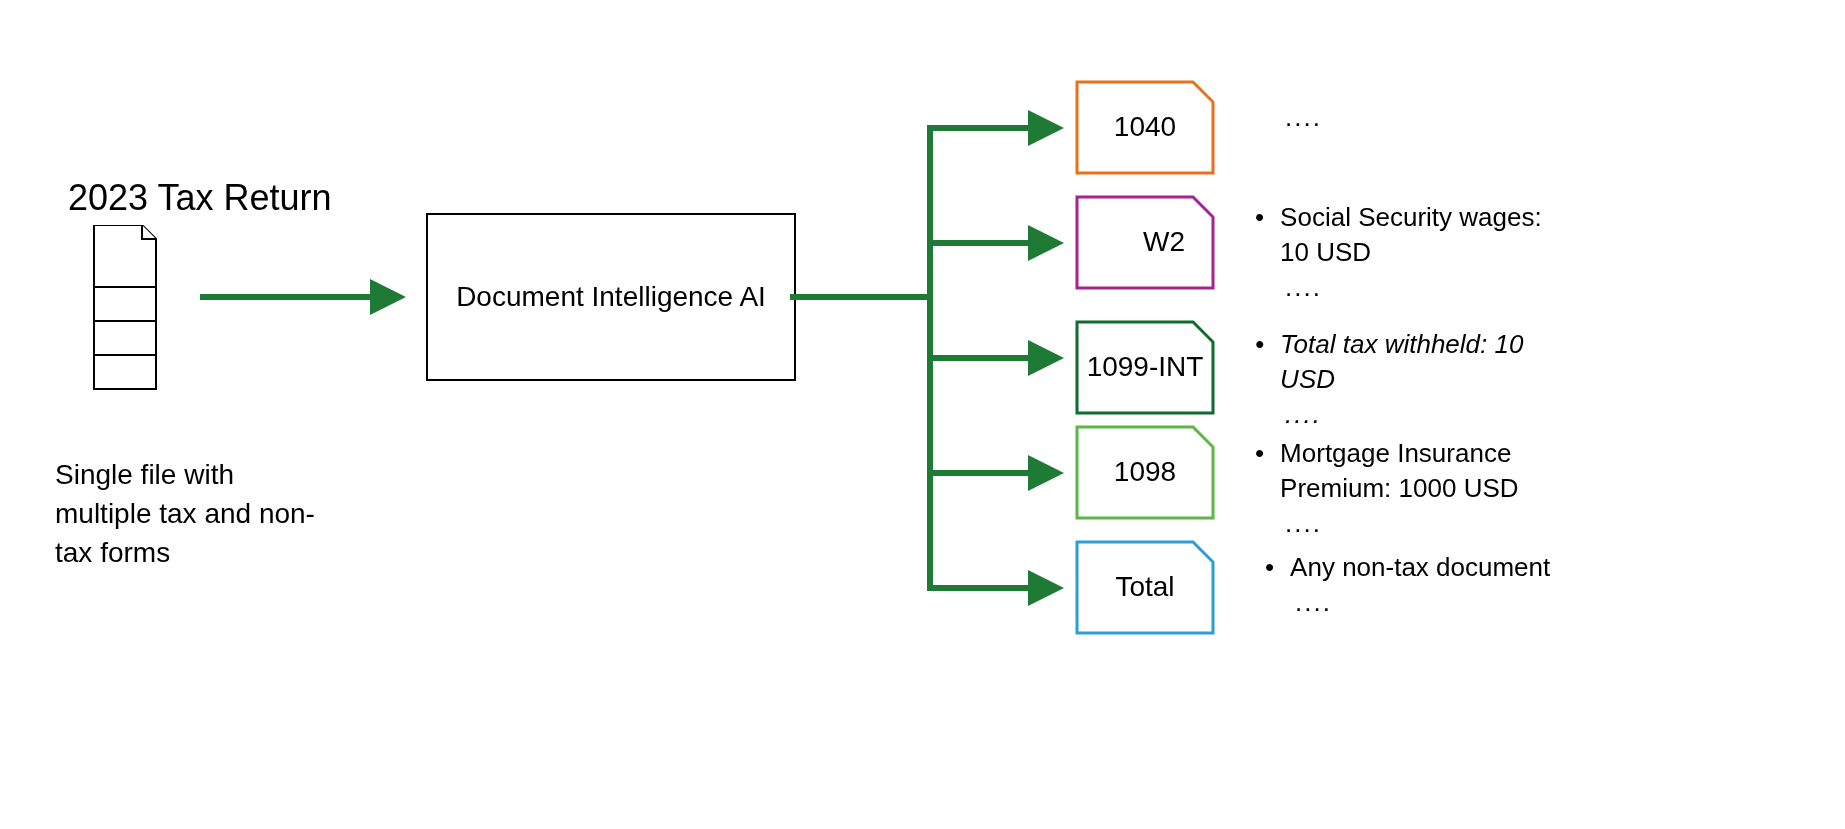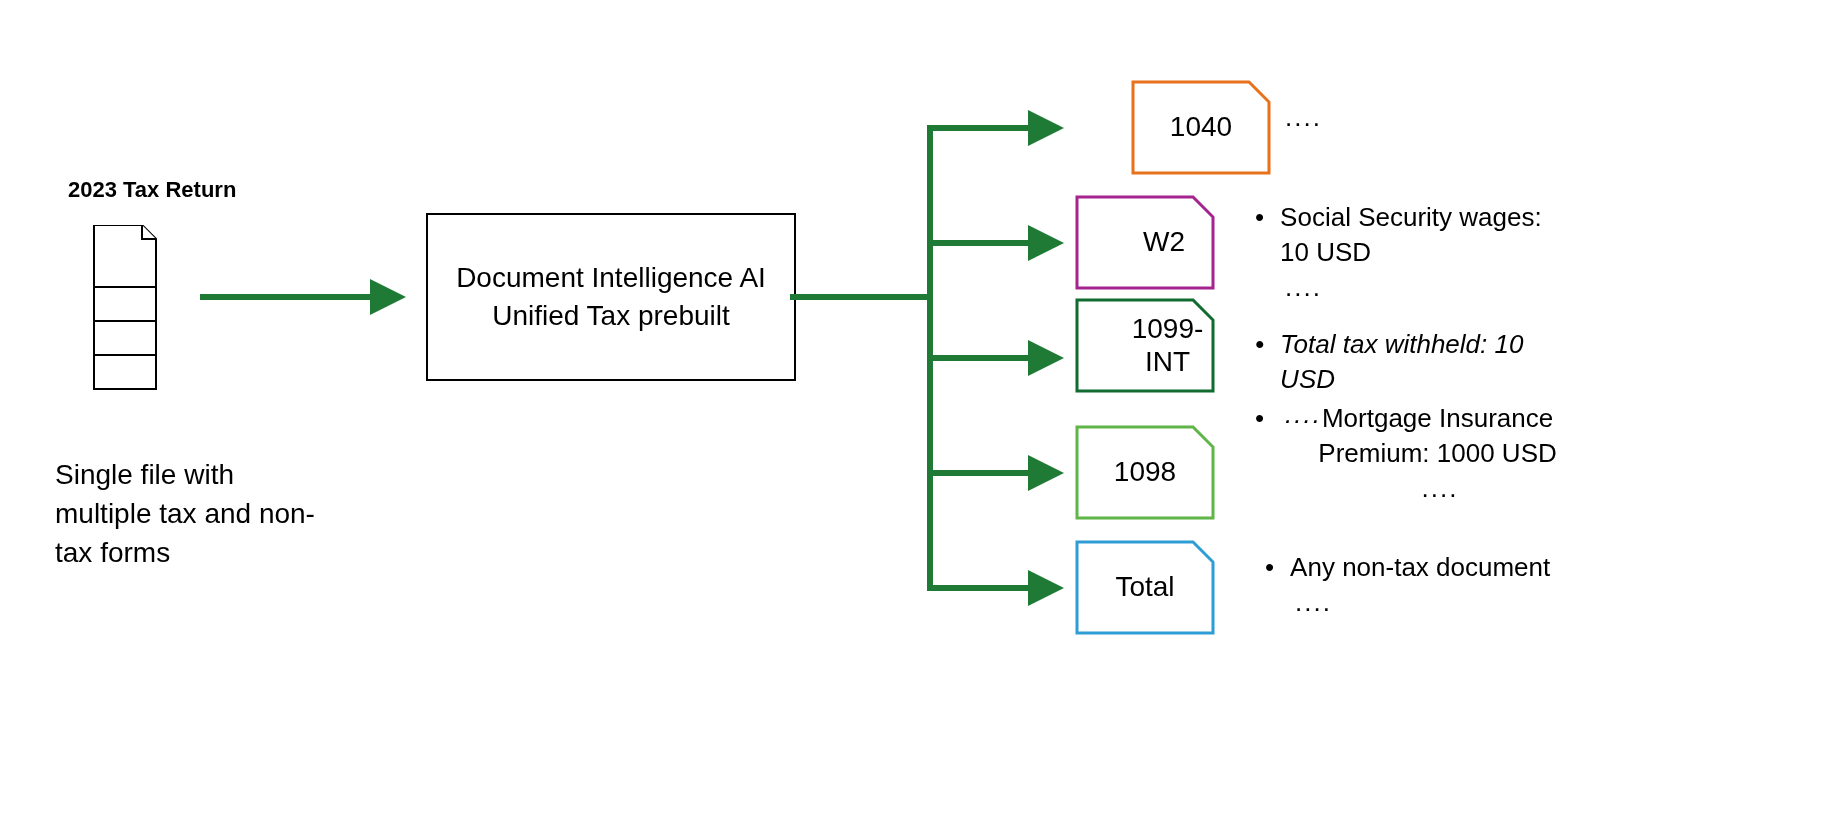--- a/index.html
+++ b/index.html
@@ -8,22 +8,22 @@
       background: #fff;
       width: 1845px;
       height: 829px;
       position: relative;
       color: #000;
     }
     .title {
       position: absolute;
       left: 68px;
       top: 177px;
-      font-size: 22px;
-      font-weight: 700;
+      font-size: 36px;
+      font-weight: 400;
     }
     .doc-stack {
       position: absolute;
       left: 90px;
       top: 225px;
     }
     .caption {
       position: absolute;
       left: 55px;
       top: 455px;
@@ -117,39 +117,38 @@
       <path d="M 52 0 L 52 14 L 66 14"></path>
     </g>
   </svg>
 </div>
 
 <div class="caption">Single file with multiple tax and non-tax forms</div>
 
 <div class="processor-box">
   <div>
     <div>Document Intelligence AI</div>
-    <div>Unified Tax prebuilt</div>
-  </div>
-</div>
-
-<div class="output-box" style="left:1131px; top:80px;">
+  </div>
+</div>
+
+<div class="output-box" style="left:1075px; top:80px;">
   <svg class="output-svg" viewBox="0 0 140 95">
       <path d="M 2 2 L 118 2 L 138 22 L 138 93 L 2 93 Z" fill="#fff" stroke="#E8711C" stroke-width="3"></path>
     </svg>
   <span class="output-label">1040</span>
 </div>
 
 <div class="output-box" style="left:1075px; top:195px;padding-left:38px;">
   <svg class="output-svg" viewBox="0 0 140 95">
       <path d="M 2 2 L 118 2 L 138 22 L 138 93 L 2 93 Z" fill="#fff" stroke="#A4238E" stroke-width="3"></path>
     </svg>
   <span class="output-label">W2</span>
 </div>
 
-<div class="output-box" style="left:1075px; top:298px;padding-left:45px;">
+<div class="output-box" style="left:1075px; top:320px;">
   <svg class="output-svg" viewBox="0 0 140 95">
       <path d="M 2 2 L 118 2 L 138 22 L 138 93 L 2 93 Z" fill="#fff" stroke="#0F6B2E" stroke-width="3"></path>
     </svg>
   <span class="output-label">1099-INT</span>
 </div>
 
 <div class="output-box" style="left:1075px; top:425px;">
   <svg class="output-svg" viewBox="0 0 140 95">
       <path d="M 2 2 L 118 2 L 138 22 L 138 93 L 2 93 Z" fill="#fff" stroke="#5FB547" stroke-width="3"></path>
     </svg>
@@ -174,21 +173,21 @@
   <div class="ellipsis">....</div>
 </div>
 
 <div class="bullet-list" style="left:1255px; top:327px; width:330px;font-style:italic;">
   <div class="bullet-item">
     <span>Total tax withheld: 10 USD</span>
   </div>
   <div class="ellipsis">....</div>
 </div>
 
-<div class="bullet-list" style="left:1255px; top:401px; width:340px;text-align:center;">
+<div class="bullet-list" style="left:1255px; top:436px; width:340px;">
   <div class="bullet-item">
     <span>Mortgage Insurance Premium: 1000 USD</span>
   </div>
   <div class="ellipsis">....</div>
 </div>
 
 <div class="bullet-list" style="left:1265px; top:550px; width:420px;">
   <div class="bullet-item">
     <span>Any non-tax document</span>
   </div>

